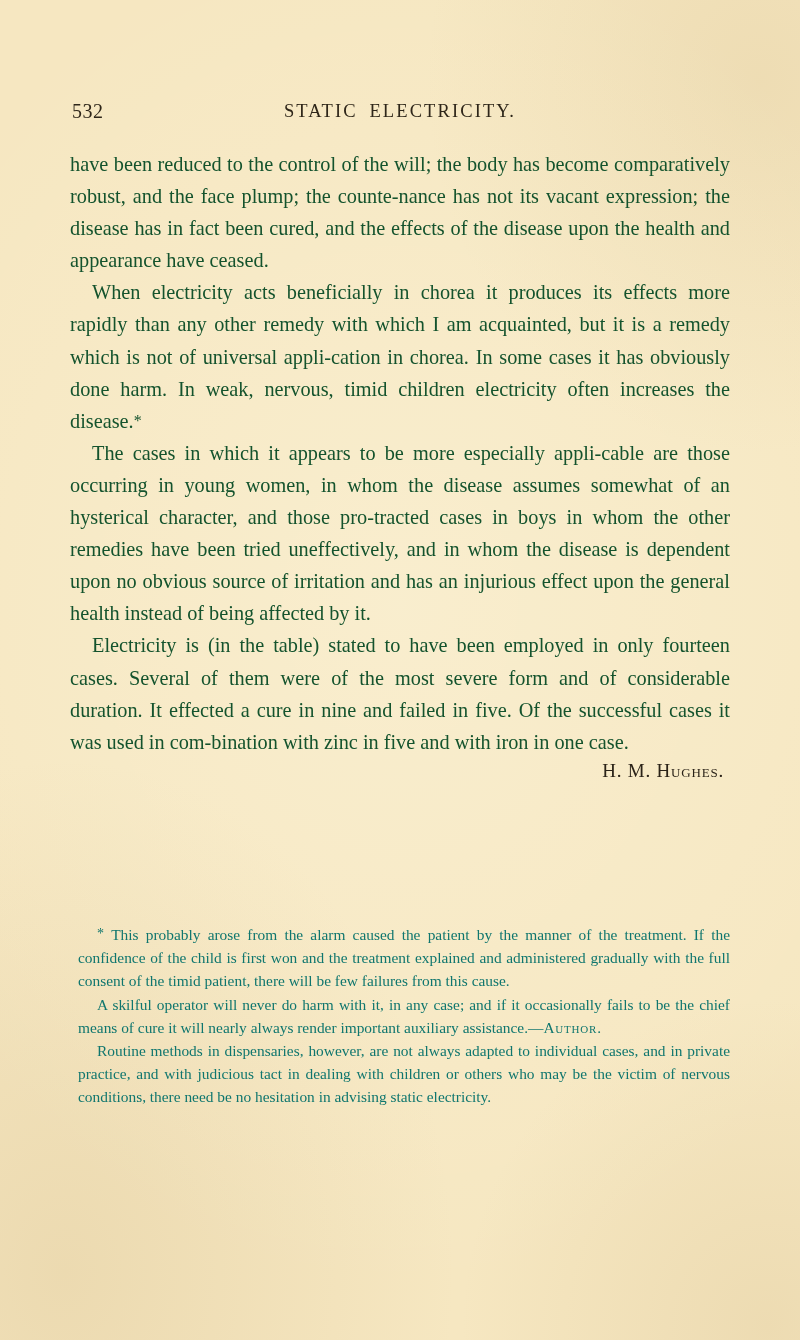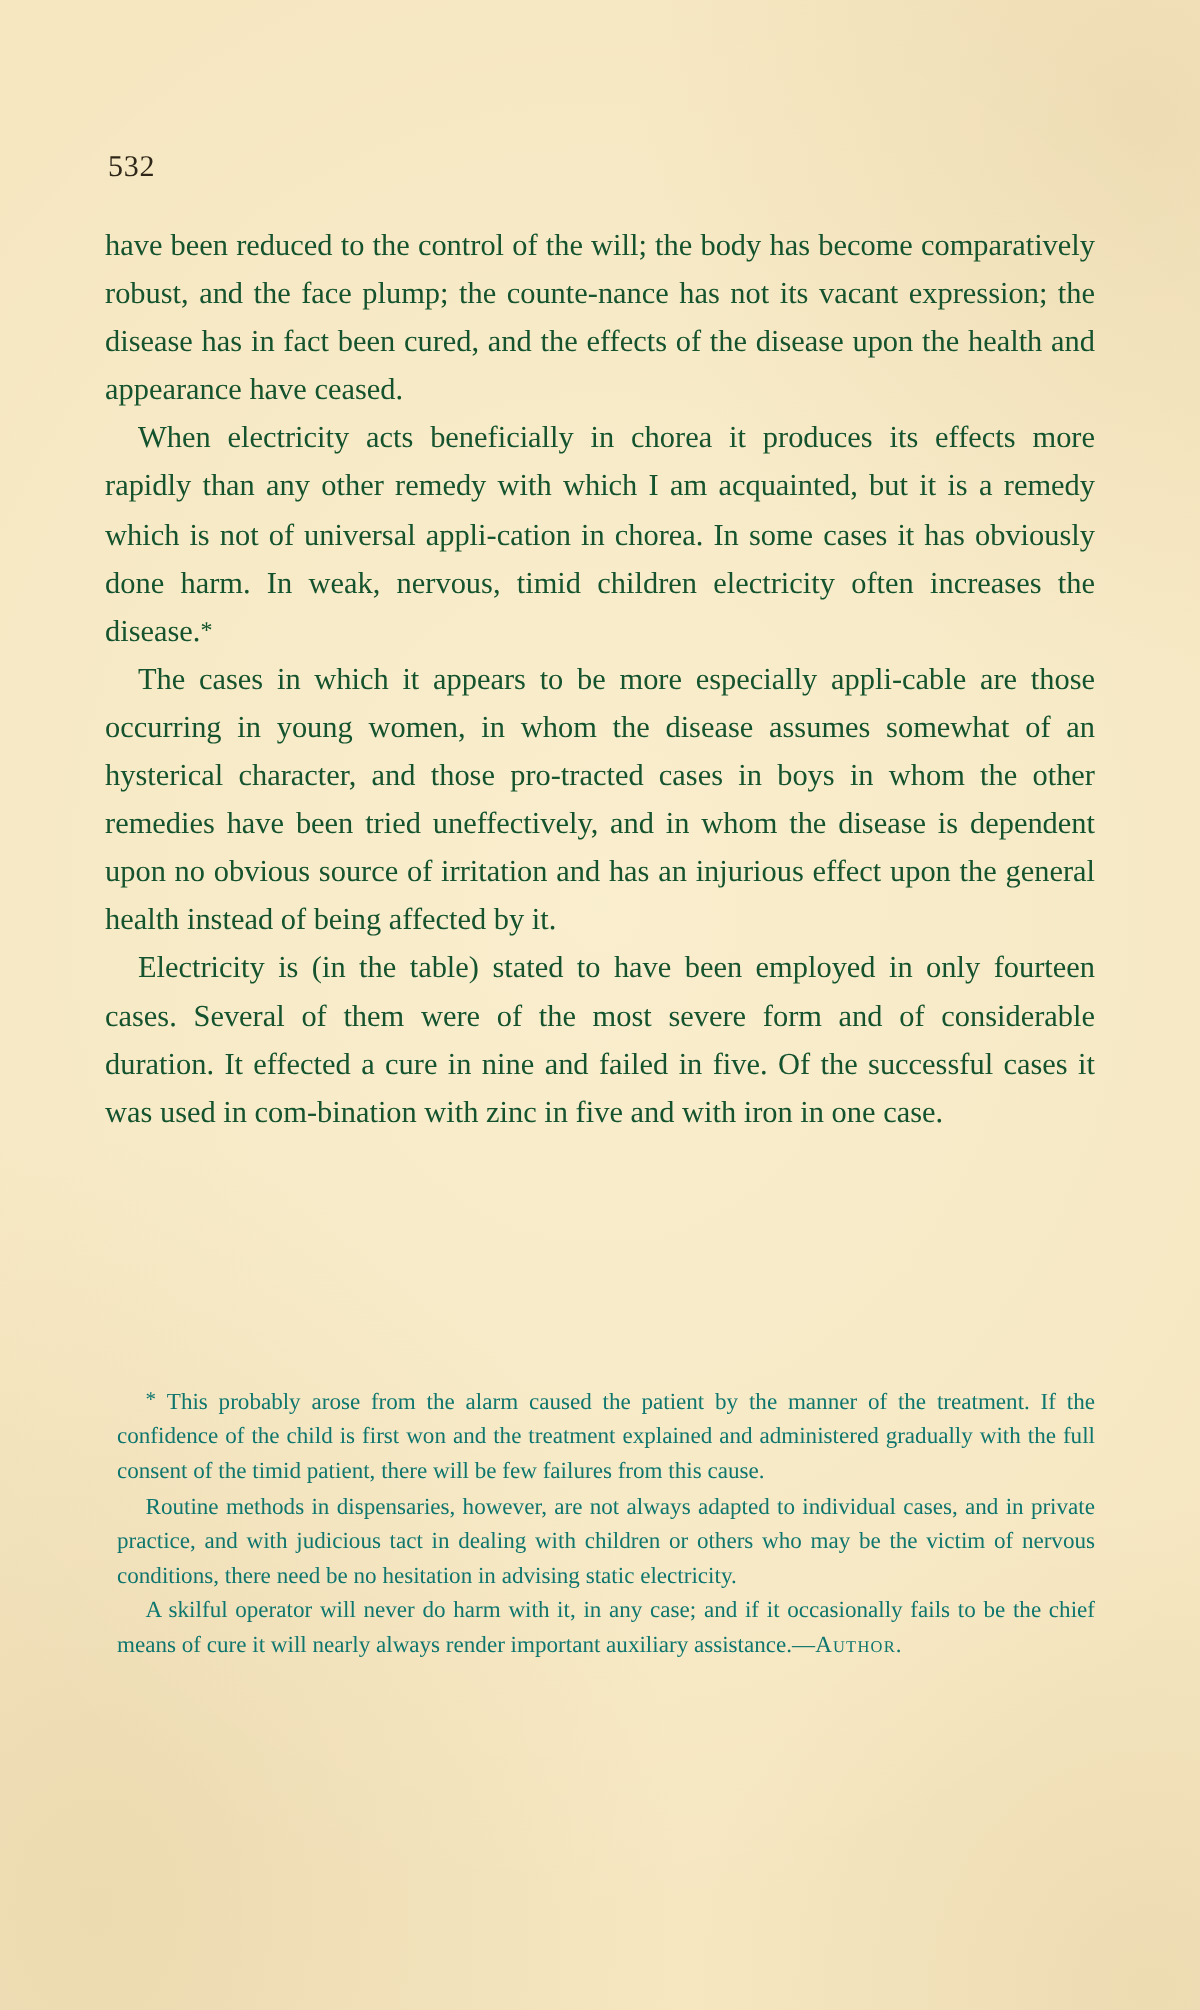--- a/index.html
+++ b/index.html
@@ -125,38 +125,40 @@
 </style>
 </head>
 <body>
 
 <div class="paper-grain"></div>
 
 <div class="page">
 
   <div class="running-head">
     <span class="folio">532</span>
+    <span class="head-title">STATIC ELECTRICITY.</span>
   </div>
 
   <div class="body-text">
 
     <p class="para first">have been reduced to the control of the will; the body has become comparatively robust, and the face plump; the counte-nance has not its vacant expression; the disease has in fact been cured, and the effects of the disease upon the health and appearance have ceased.</p>
 
     <p class="para"><span>When electricity acts beneficially in chorea it produces its effects more rapidly than any other remedy with which I am acquainted, but it is a remedy which is not of universal appli-cation in chorea.  In some cases it has obviously done harm. In weak, nervous, timid children electricity often increases the disease.</span><span class="fn-ref">*</span></p>
 
     <p class="para">The cases in which it appears to be more especially appli-cable are those occurring in young women, in whom the disease assumes somewhat of an hysterical character, and those pro-tracted cases in boys in whom the other remedies have been tried uneffectively, and in whom the disease is dependent upon no obvious source of irritation and has an injurious effect upon the general health instead of being affected by it.</p>
 
     <p class="para">Electricity is (in the table) stated to have been employed in only fourteen cases.  Several of them were of the most severe form and of considerable duration.  It effected a cure in nine and failed in five.  Of the successful cases it was used in com-bination with zinc in five and with iron in one case.</p>
 
+    <p class="signature sc">H. M. Hughes.</p>
 
   </div>
 
   <div class="footnote">
 
     <p class="fn-para"><span class="star">*</span>&nbsp;<span>This probably arose from the alarm caused the patient by the manner of the treatment.  If the confidence of the child is first won and the treatment explained and administered gradually with the full consent of the timid patient, there will be few failures from this cause.</span></p>
 
+    <p class="fn-para"><span>A skilful operator will never do harm with it, in any case; and if it occasionally fails to be the chief means of cure it will nearly always render important auxiliary assistance.—</span><span class="sc">Author.</span></p>
+
     <p class="fn-para">Routine methods in dispensaries, however, are not always adapted to individual cases, and in private practice, and with judicious tact in dealing with children or others who may be the victim of nervous conditions, there need be no hesitation in advising static electricity.</p>
-
-    <p class="fn-para"><span>A skilful operator will never do harm with it, in any case; and if it occasionally fails to be the chief means of cure it will nearly always render important auxiliary assistance.—</span><span class="sc">Author.</span></p>
 
   </div>
 
 </div>
 
 </body></html>

